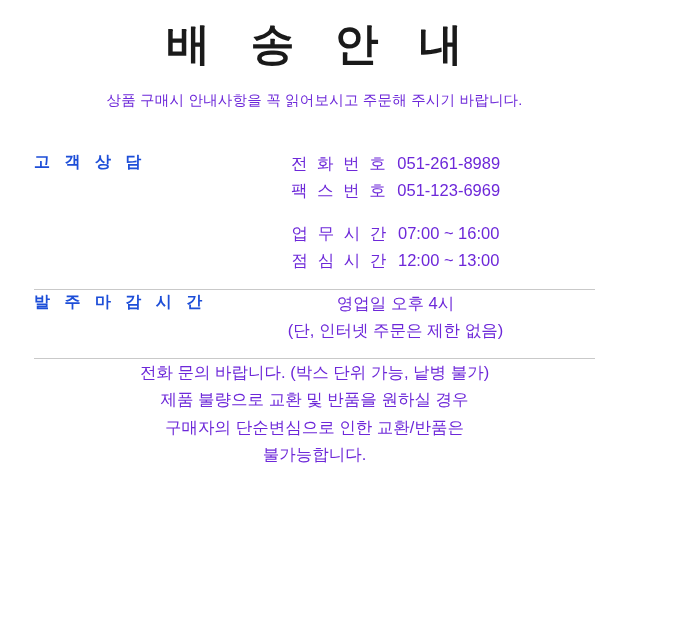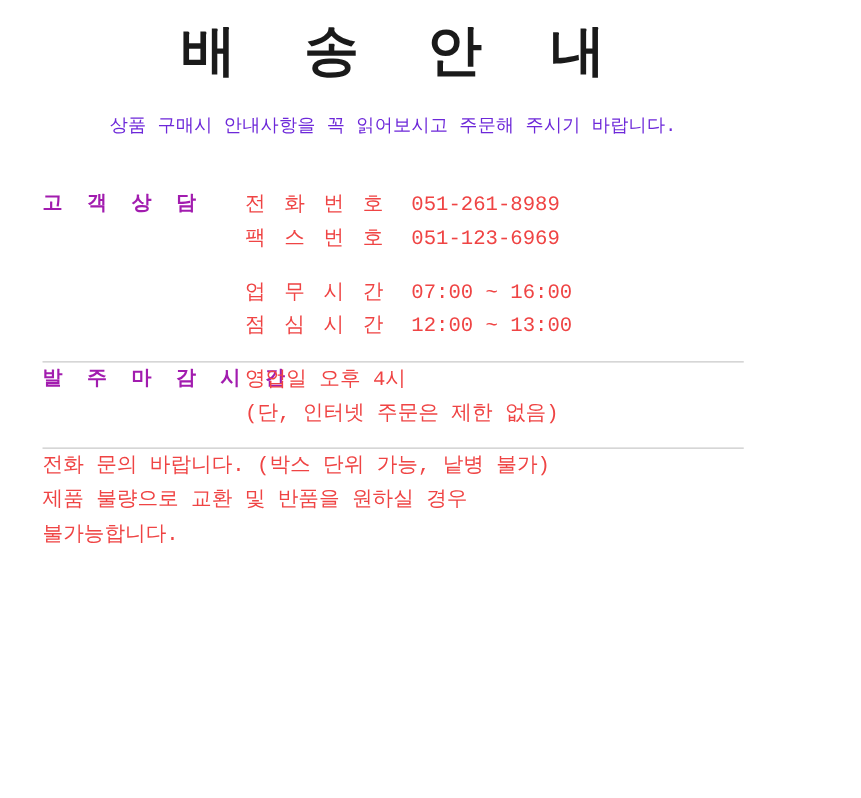--- a/index.html
+++ b/index.html
@@ -12,21 +12,20 @@
     background: #ffffff;
     font-family: "Liberation Sans", sans-serif;
     color: #222222;
     overflow: hidden;
   }
   .page {
     position: relative;
     width: 629px;
     height: 638px;
     box-sizing: border-box;
-    font-family: Liberation Mono, monospace;
   }
   .title {
     text-align: center;
     font-size: 44px;
     font-weight: bold;
     letter-spacing: 14px;
     color: #1a1a1a;
     padding-top: 18px;
     line-height: 1.2;
     text-indent: 14px;
@@ -50,30 +49,31 @@
   .divider {
     border-top: 1px solid #c9c9c9;
     height: 0;
     margin: 0;
   }
   .label {
     width: 162px;
     flex: 0 0 162px;
     font-size: 16px;
     font-weight: bold;
-    color: #a21caf;
+    color: #1d4ed8;
     letter-spacing: 5px;
     padding-top: 2px;
     white-space: nowrap;
   }
   .content {
     flex: 1 1 auto;
     font-size: 16.5px;
-    color: #ef4444;
+    color: #6d28d9;
     line-height: 1.65;
+    text-align: center;
   }
   .line {
     white-space: pre;
   }
   .line.spacer {
     height: 16px;
   }
   .kv {
     white-space: pre;
   }
@@ -114,18 +114,19 @@
         <div class="line">(단, 인터넷 주문은 제한 없음)</div>
       </div>
     </div>
 
     <div class="divider"></div>
 
     <div class="section">
       <div class="content">
         <div class="line">전화 문의 바랍니다. (박스 단위 가능, 낱병 불가)</div>
         <div class="line">제품 불량으로 교환 및 반품을 원하실 경우</div>
+        <div class="line">구매자의 단순변심으로 인한 교환/반품은</div>
         <div class="line">불가능합니다.</div>
       </div>
     </div>
 
   </div>
 </div>
 
 </body></html>

